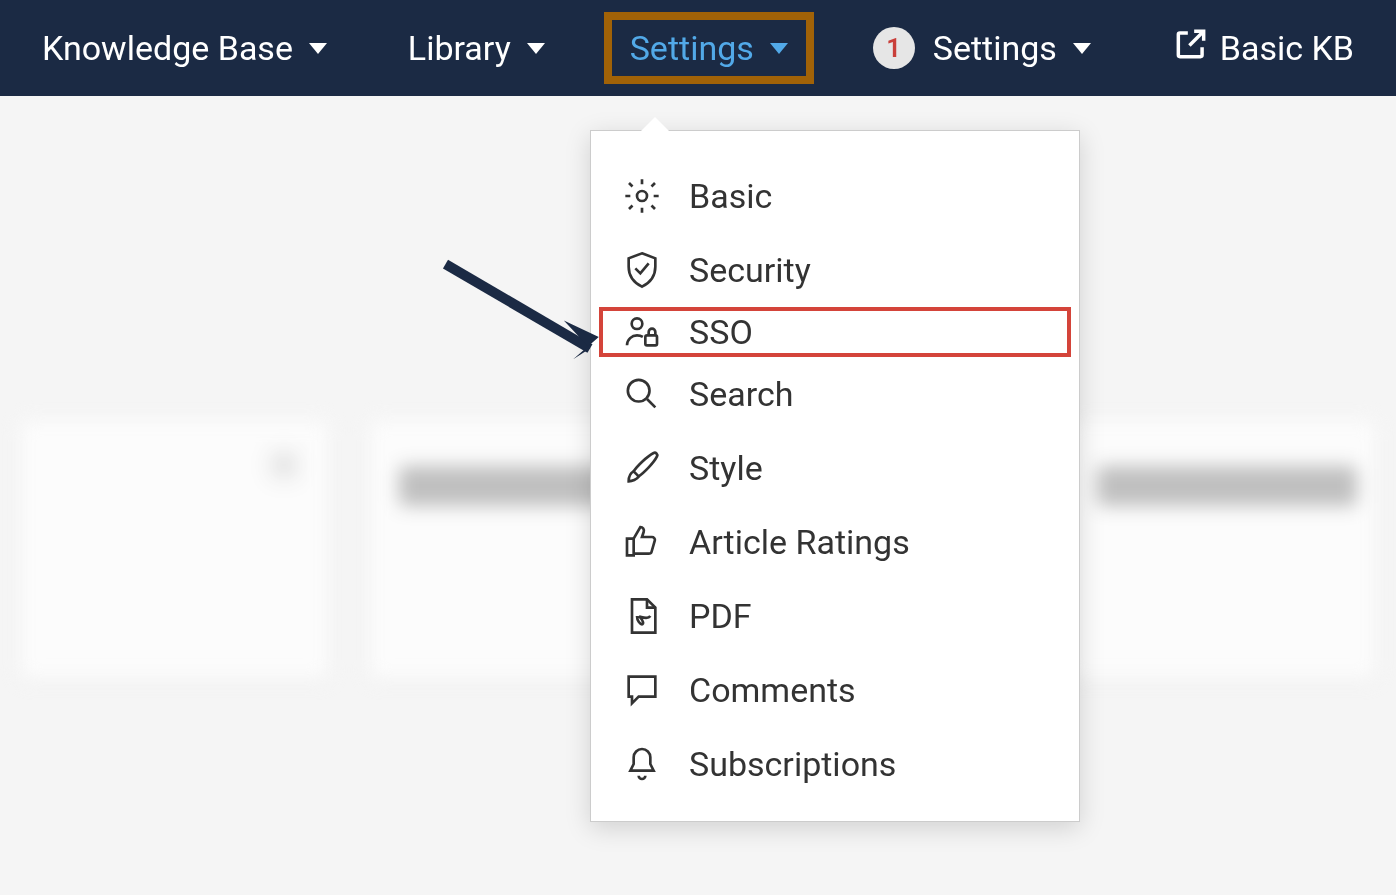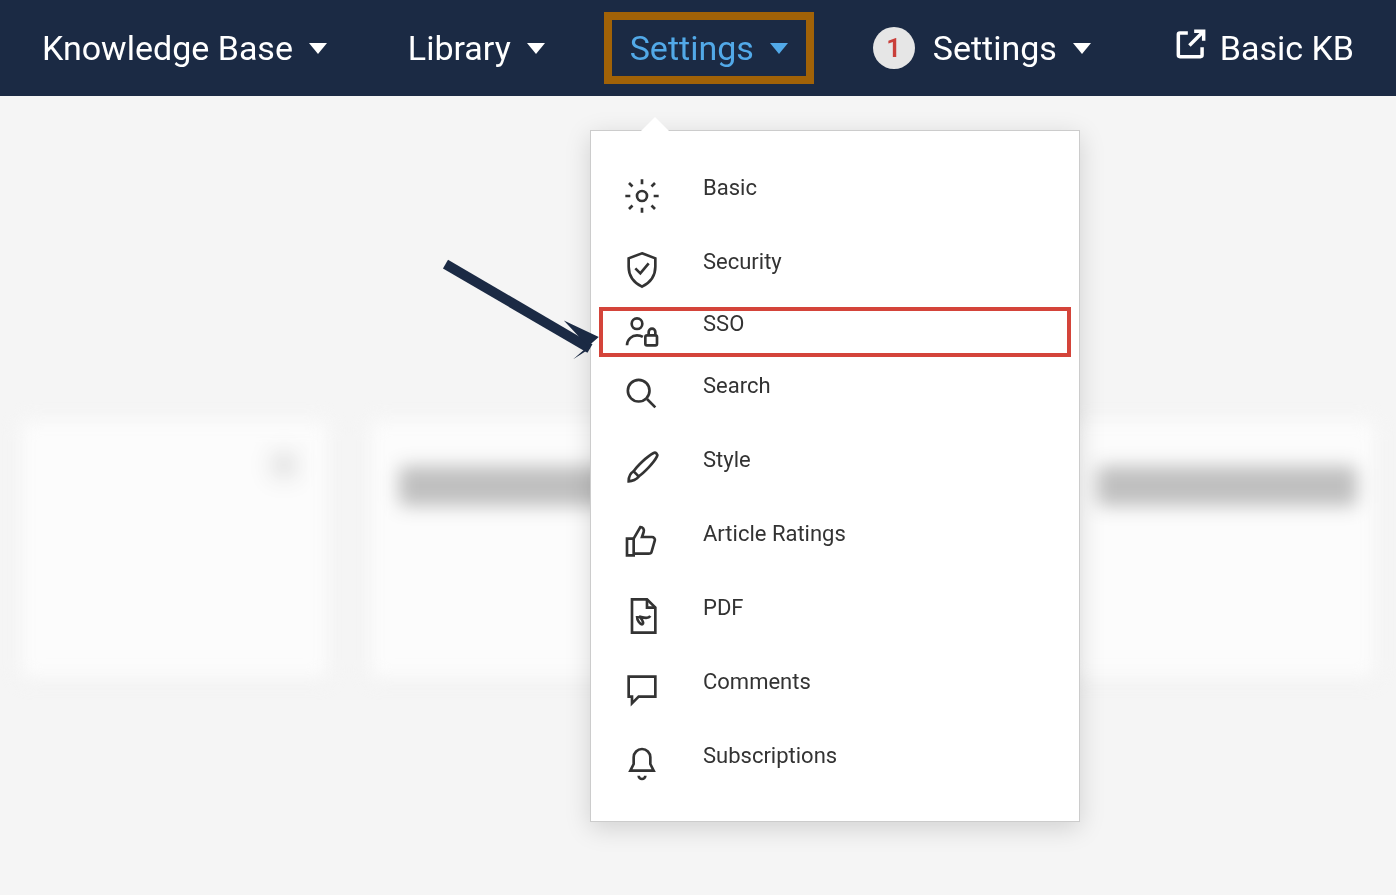--- a/index.html
+++ b/index.html
@@ -87,24 +87,25 @@
   .dropdown-inner::-webkit-scrollbar { width: 22px; }
   .dropdown-inner::-webkit-scrollbar-track { background: #f0f0f0; }
   .dropdown-inner::-webkit-scrollbar-thumb { background: #c1c1c1; }
   .dropdown-inner::-webkit-scrollbar-button:single-button {
     background: #f0f0f0;
     height: 22px;
     display: block;
   }
   .menu-item {
     display: flex;
+    align-items: center;
     padding: 16px 30px;
-    gap: 40px;
+    gap: 26px;
     cursor: pointer;
-    font-size: 22px;
+    font-size: 34px;
     color: #333;
   }
   .menu-item.highlighted {
     border: 4px solid #d4443a;
     margin: 0 8px;
     padding: 0 18px;
   }
   .menu-icon {
     width: 42px; height: 42px;
     flex-shrink: 0;

